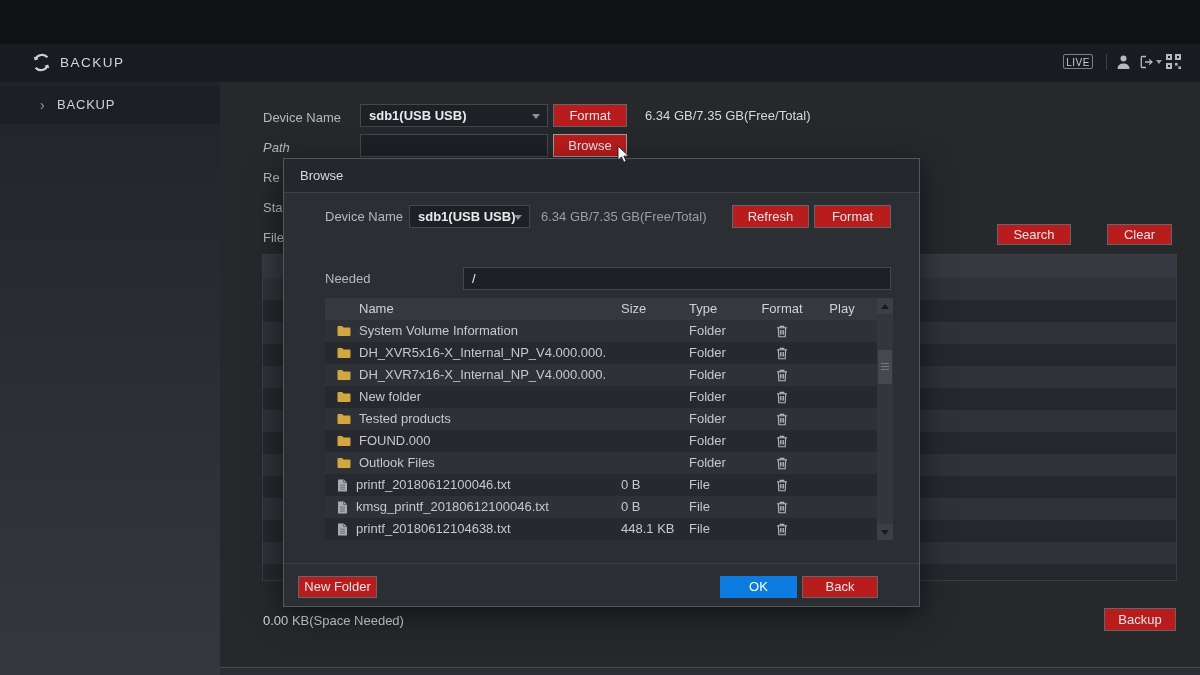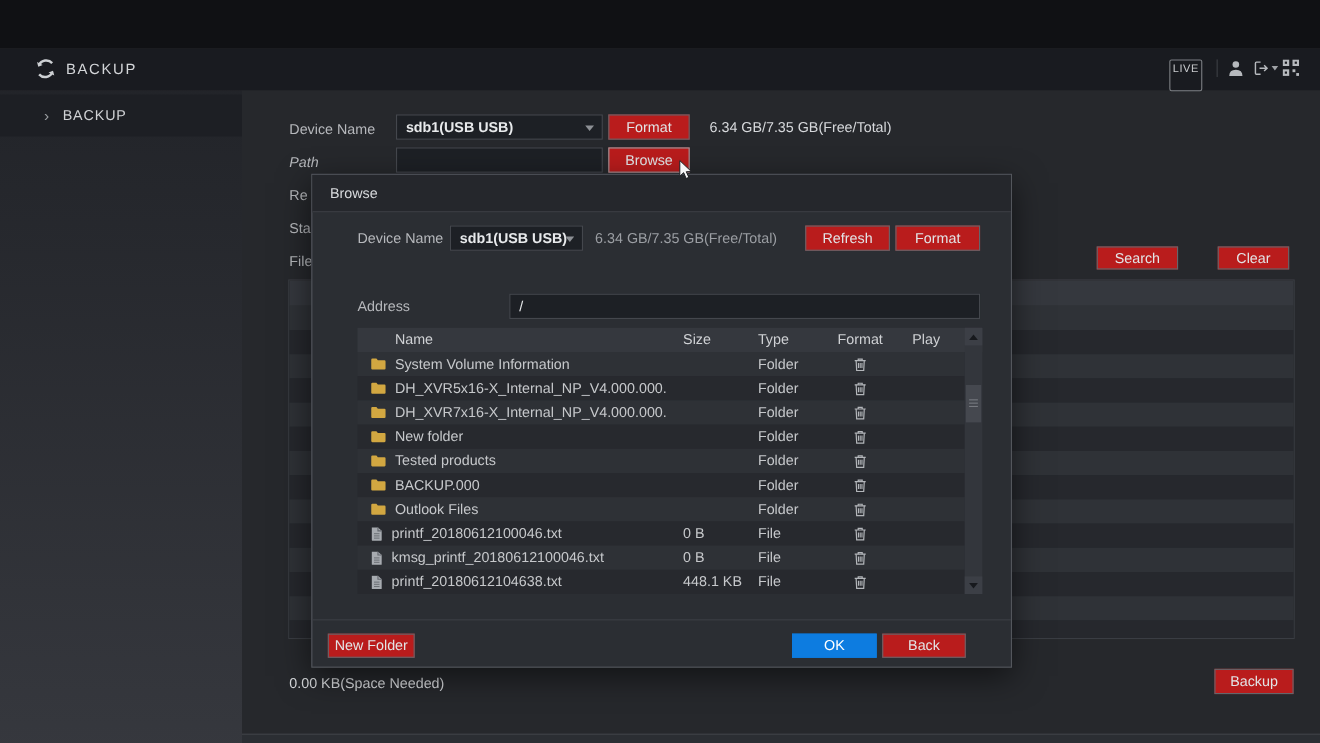--- a/index.html
+++ b/index.html
@@ -8,21 +8,21 @@
     position:relative;width:1200px;height:675px;overflow:hidden;
     font-family:"Liberation Sans",sans-serif;color:#c8cacd;
     background:#26282c;
     margin-top:44px;
   }
   
   .topbar{position:absolute;left:0;top:0;width:1200px;height:38px;background:#191b20;z-index:5;}
   .topbar .logo{position:absolute;left:31px;top:8px;}
   .topbar .app-title{position:absolute;left:60px;top:0;height:38px;line-height:38px;
     font-size:13.5px;letter-spacing:1.5px;color:#d3d5d8;}
-  .live-btn{position:absolute;left:1063px;top:10px;width:30px;height:29px;
+  .live-btn{position:absolute;left:1063px;top:10px;width:30px;height:15px;
     border:1px solid #7c7f84;border-radius:2px;color:#c9cbce;font-size:10px;
     text-align:center;line-height:15px;letter-spacing:.5px;}
   .top-sep{position:absolute;left:1106px;top:10px;width:1px;height:16px;background:#3c3f45;}
   .top-ic{position:absolute;top:10px;}
   .ic-user{left:1116px;}
   .ic-logout{left:1139px;}
   .ic-caret{left:1156px;top:16px;width:0;height:0;border-left:3.5px solid transparent;
     border-right:3.5px solid transparent;border-top:4px solid #9fa2a6;}
   .ic-qr{left:1166px;}
   
@@ -200,21 +200,21 @@
 
     <span class="m-label" style="left:41px;top:46px;">Device Name</span>
     <div class="field dropdown" style="left:125px;top:46px;width:121px;">
       <span class="dd-value">sdb1(USB USB)</span>
       <span class="dd-caret"></span>
     </div>
     <span class="dim-text" style="left:257px;top:46px;">6.34 GB/7.35 GB(Free/Total)</span>
     <button class="btn" style="left:448px;top:46px;width:77px;">Refresh</button>
     <button class="btn" style="left:530px;top:46px;width:77px;">Format</button>
 
-    <span class="m-label" style="left:41px;top:108px;">Address</span>
+    <span class="m-label" style="left:41px;top:108px;">Needed</span>
     <div class="field" style="left:179px;top:108px;width:428px;">
       <span>/</span>
     </div>
 
     <div class="m-table">
       <div class="m-head">
         <span class="col-name">Name</span>
         <span class="col-size">Size</span>
         <span class="col-type">Type</span>
         <span class="col-del">Format</span>
@@ -316,21 +316,21 @@
                 </svg></span></span>
             <span class="col-play"></span>
           </div>
           <div class="m-row even">
             <span class="col-name">
               <span class="fic">
                 <svg width="14" height="12" viewBox="0 0 14 12">
                   <path d="M0.5 2 Q0.5 1 1.5 1 h3.7 l1.3 1.6 h6 q1 0 1 1 V10 q0 1 -1 1 h-11 q-1 0 -1 -1 Z" fill="var(--folder)"></path>
                 </svg>
               </span>
-              <span>BACKUP.000</span>
+              <span>FOUND.000</span>
             </span>
             <span class="col-size"></span>
             <span class="col-type">Folder</span>
             <span class="col-del"><span><svg width="12" height="13" viewBox="0 0 12 13">
                   <path d="M1 2.8 h10" stroke="#b3b6ba" stroke-width="1.1"></path>
                   <path d="M4.2 2.8 V1.4 h3.6 v1.4" fill="none" stroke="#b3b6ba" stroke-width="1.1"></path>
                   <path d="M2.3 2.8 l.5 9 h6.4 l.5 -9" fill="none" stroke="#b3b6ba" stroke-width="1.1"></path>
                   <path d="M4.4 5 v4.6 M6 5 v4.6 M7.6 5 v4.6" stroke="#b3b6ba" stroke-width="1"></path>
                 </svg></span></span>
             <span class="col-play"></span>

